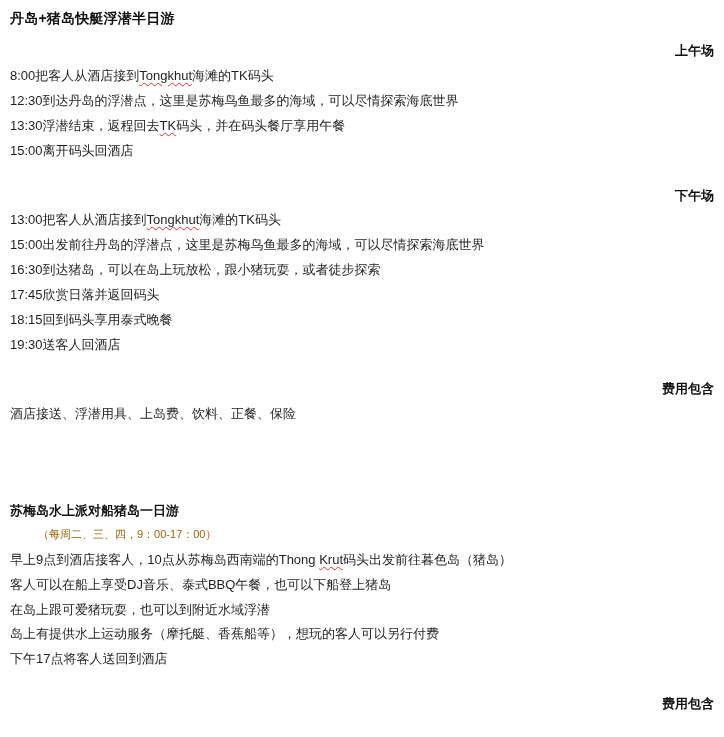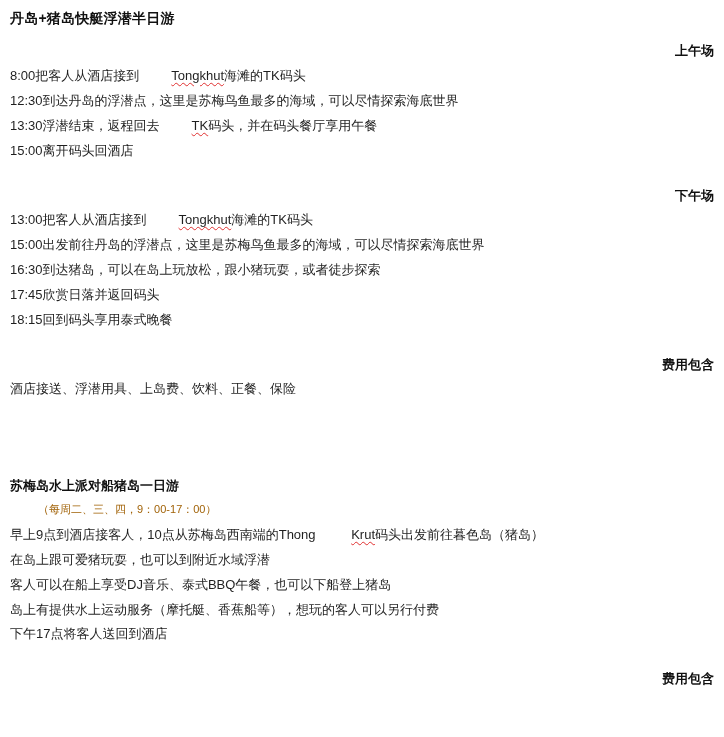--- a/index.html
+++ b/index.html
@@ -45,21 +45,20 @@
   }
   .line:last-child {
     margin-bottom: 0;
   }
   .spell {
     text-decoration: underline;
     text-decoration-style: wavy;
     text-decoration-color: #e03030;
     text-decoration-thickness: 1px;
     text-underline-offset: 2px;
-    padding-left: 32px;
   }
   .gap-small { height: 10px; }
   .gap-med { height: 22px; }
   .gap-big { height: 40px; }
   .sub-title {
     font-size: 13px;
     font-weight: bold;
     color: #111111;
     margin: 0 0 6px 0;
   }
@@ -87,38 +86,39 @@
 
   <div class="gap-small"></div>
 
   <div class="block">
     <div class="section-heading">下午场</div>
     <div class="line"><span>13:00把客人从酒店接到</span><span class="spell">Tongkhut</span><span>海滩的TK码头</span></div>
     <div class="line"><span>15:00出发前往丹岛的浮潜点，这里是苏梅鸟鱼最多的海域，可以尽情探索海底世界</span></div>
     <div class="line"><span>16:30到达猪岛，可以在岛上玩放松，跟小猪玩耍，或者徒步探索</span></div>
     <div class="line"><span>17:45欣赏日落并返回码头</span></div>
     <div class="line"><span>18:15回到码头享用泰式晚餐</span></div>
+    <div class="line"><span>19:30送客人回酒店</span></div>
   </div>
 
   <div class="gap-small"></div>
 
   <div class="block">
     <div class="section-heading">费用包含</div>
     <div class="line">酒店接送、浮潜用具、上岛费、饮料、正餐、保险</div>
   </div>
 
   <div class="gap-big"></div>
   <div class="gap-med"></div>
 
   <div class="block">
     <div class="sub-title">苏梅岛水上派对船猪岛一日游</div>
     <div class="indent-note">（每周二、三、四，9：00-17：00）</div>
     <div class="line"><span>早上9点到酒店接客人，10点从苏梅岛西南端的Thong </span><span class="spell">Krut</span><span>码头出发前往暮色岛（猪岛）</span></div>
+    <div class="line"><span>客人可以在船上享受DJ音乐、泰式BBQ午餐，也可以下船登上猪岛</span></div>
     <div class="line"><span>在岛上跟可爱猪玩耍，也可以到附近水域浮潜</span></div>
-    <div class="line"><span>客人可以在船上享受DJ音乐、泰式BBQ午餐，也可以下船登上猪岛</span></div>
     <div class="line"><span>岛上有提供水上运动服务（摩托艇、香蕉船等），想玩的客人可以另行付费</span></div>
     <div class="line"><span>下午17点将客人送回到酒店</span></div>
   </div>
 
   <div class="gap-small"></div>
 
   <div class="block">
     <div class="section-heading">费用包含</div>
 
   </div>

